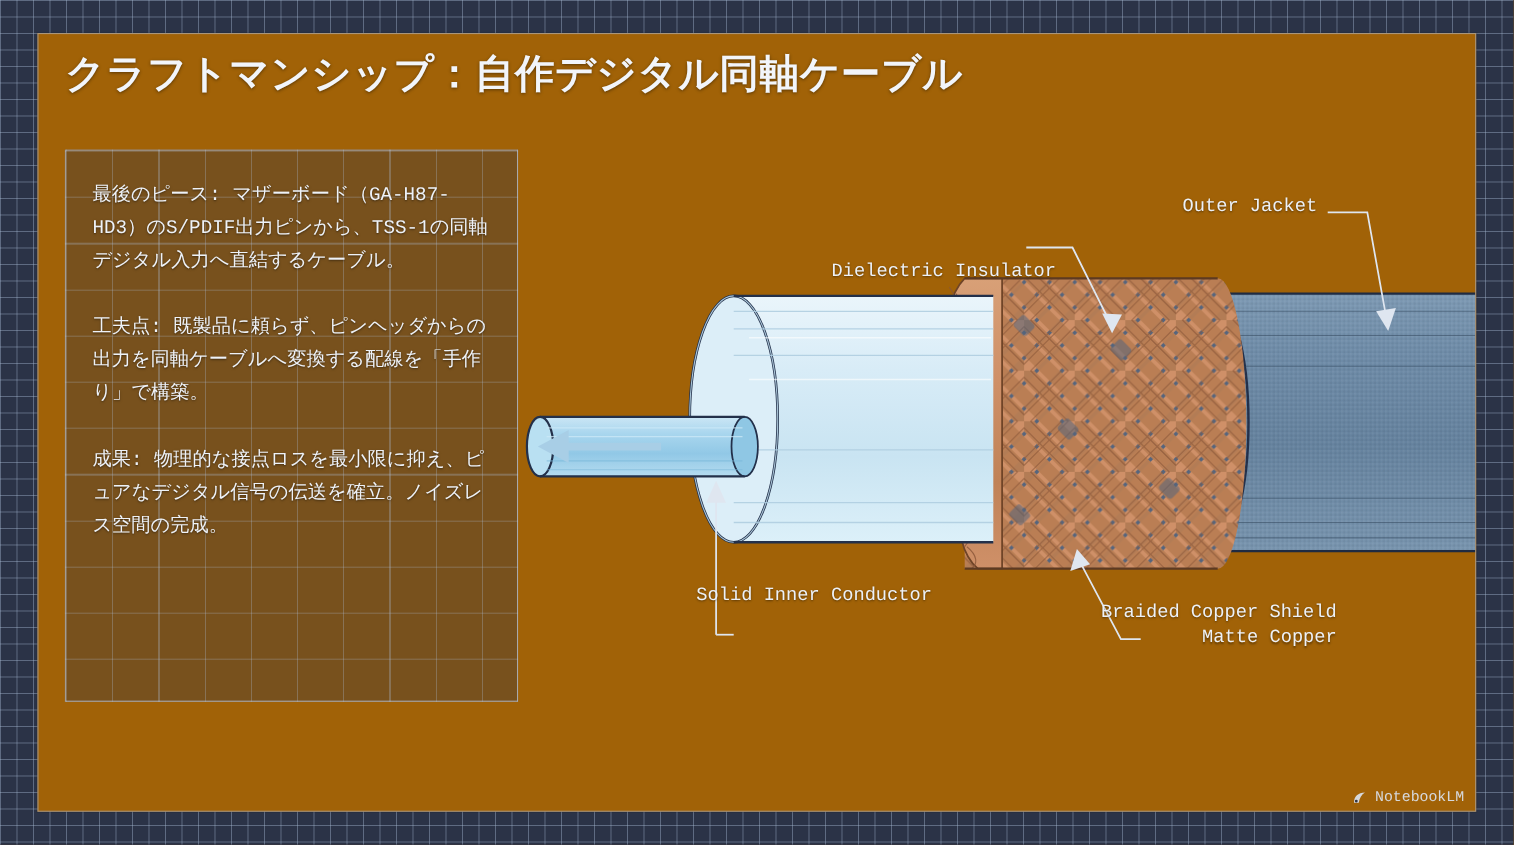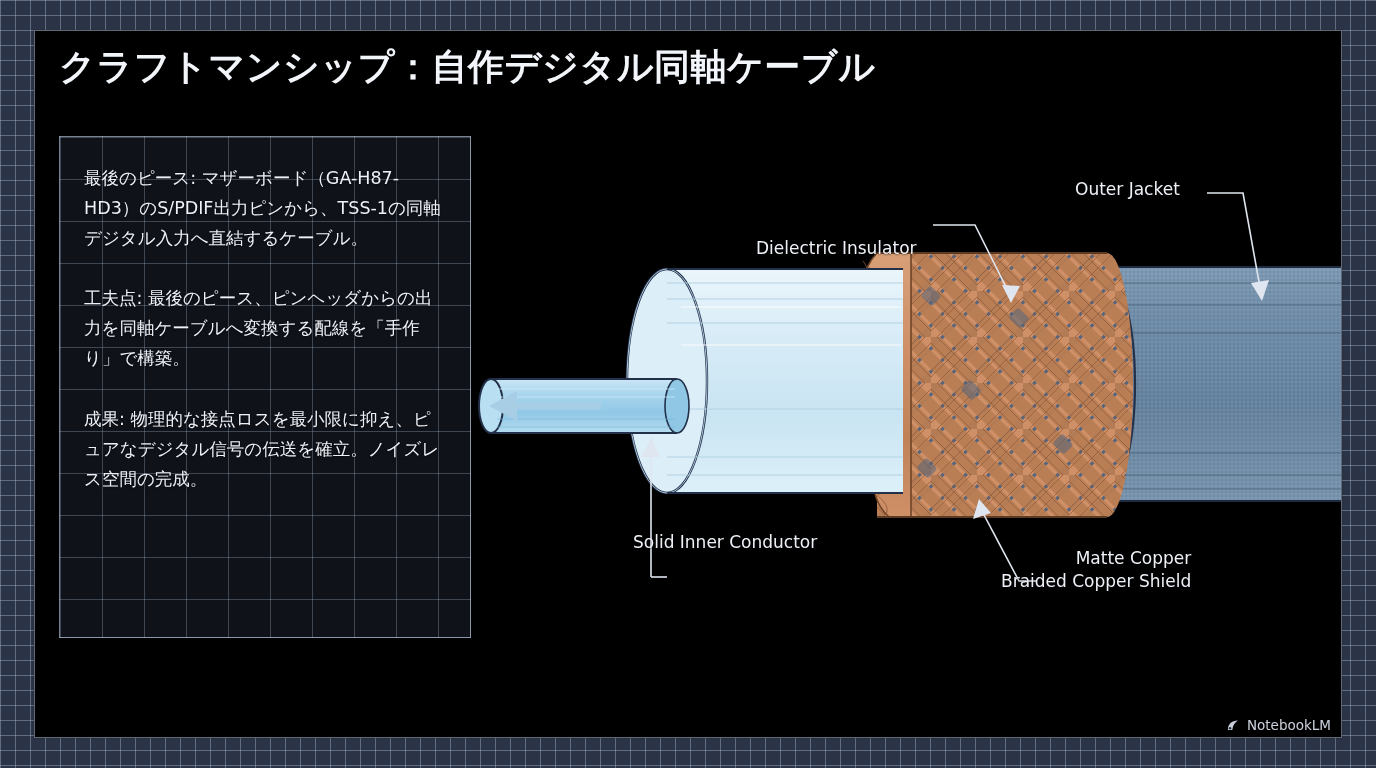--- a/index.html
+++ b/index.html
@@ -18,24 +18,25 @@
   .ruler-bg{
     position:absolute;inset:0;
     background-image:
       repeating-linear-gradient(to right, rgba(168,186,214,.42) 0 1px, transparent 1px 15px),
       repeating-linear-gradient(to bottom, rgba(168,186,214,.42) 0 1px, transparent 1px 15px);
     background-size:15px 15px;
   }
   .inner-panel{
     position:absolute;
     left:34px;top:30px;right:34px;bottom:30px;
-    background:#000000;
+    background:#a16207;
     border:1px solid rgba(176,192,216,.55);
     box-shadow:0 0 0 1px rgba(0,0,0,.08);
     overflow:hidden;
+    font-family:Liberation Mono, monospace;
   }
 
   
   .title{
     position:absolute;left:58px;top:42px;
     font-size:36px;font-weight:700;color:#f2f5fa;
     letter-spacing:.5px;white-space:nowrap;
     text-shadow:0 1px 3px rgba(0,0,0,.45);
   }
 
@@ -78,21 +79,21 @@
 <div class="slide">
 
   <div class="ruler-bg"></div>
 
   <div class="inner-panel">
 
     <div class="title" style="left:24px;top:12px;">クラフトマンシップ：自作デジタル同軸ケーブル</div>
 
     <div class="card" style="left:24px;top:105px;">
       <p>最後のピース: マザーボード（GA-H87-HD3）のS/PDIF出力ピンから、TSS-1の同軸デジタル入力へ直結するケーブル。</p>
-      <p>工夫点: 最後のピース、ピンヘッダからの出力を同軸ケーブルへ変換する配線を「手作り」で構築。</p>
+      <p>工夫点: 既製品に頼らず、ピンヘッダからの出力を同軸ケーブルへ変換する配線を「手作り」で構築。</p>
       <p>成果: 物理的な接点ロスを最小限に抑え、ピュアなデジタル信号の伝送を確立。ノイズレス空間の完成。</p>
     </div>
 
     <div class="diagram" style="left:436px;top:30px;">
       <svg width="906" height="640" viewBox="0 0 906 640" xmlns="http://www.w3.org/2000/svg">
         <defs>
           <linearGradient id="gInner" x1="0" y1="0" x2="0" y2="1">
             <stop offset="0%" stop-color="#cbe6f5"></stop>
             <stop offset="28%" stop-color="#a9d6ee"></stop>
             <stop offset="62%" stop-color="#91c8e6"></stop>
@@ -275,22 +276,22 @@
 
     <div class="lbl" style="left:1040px;top:147px;">
       <div>Outer Jacket</div>
     </div>
 
     <div class="lbl" style="left:598px;top:500px;">
       <div>Solid Inner Conductor</div>
     </div>
 
     <div class="lbl" style="left:966px;top:516px;">
+      <div>Braided Copper Shield</div>
       <div>Matte Copper</div>
-      <div>Braided Copper Shield</div>
     </div>
 
     <div class="wm" style="right:10px;bottom:4px;justify-content:flex-end;">
       <span style="display:inline-block;line-height:0;">
         <svg width="15" height="15" viewBox="0 0 24 24">
           <path d="M3 19 C3 10, 9 4, 19 4 C14 7, 11 12, 10 19 Z" fill="#dbe2ee"></path>
           <circle cx="6.4" cy="16.4" r="2.1" fill="#2b3347"></circle>
         </svg>
       </span>
       <span>NotebookLM</span>

